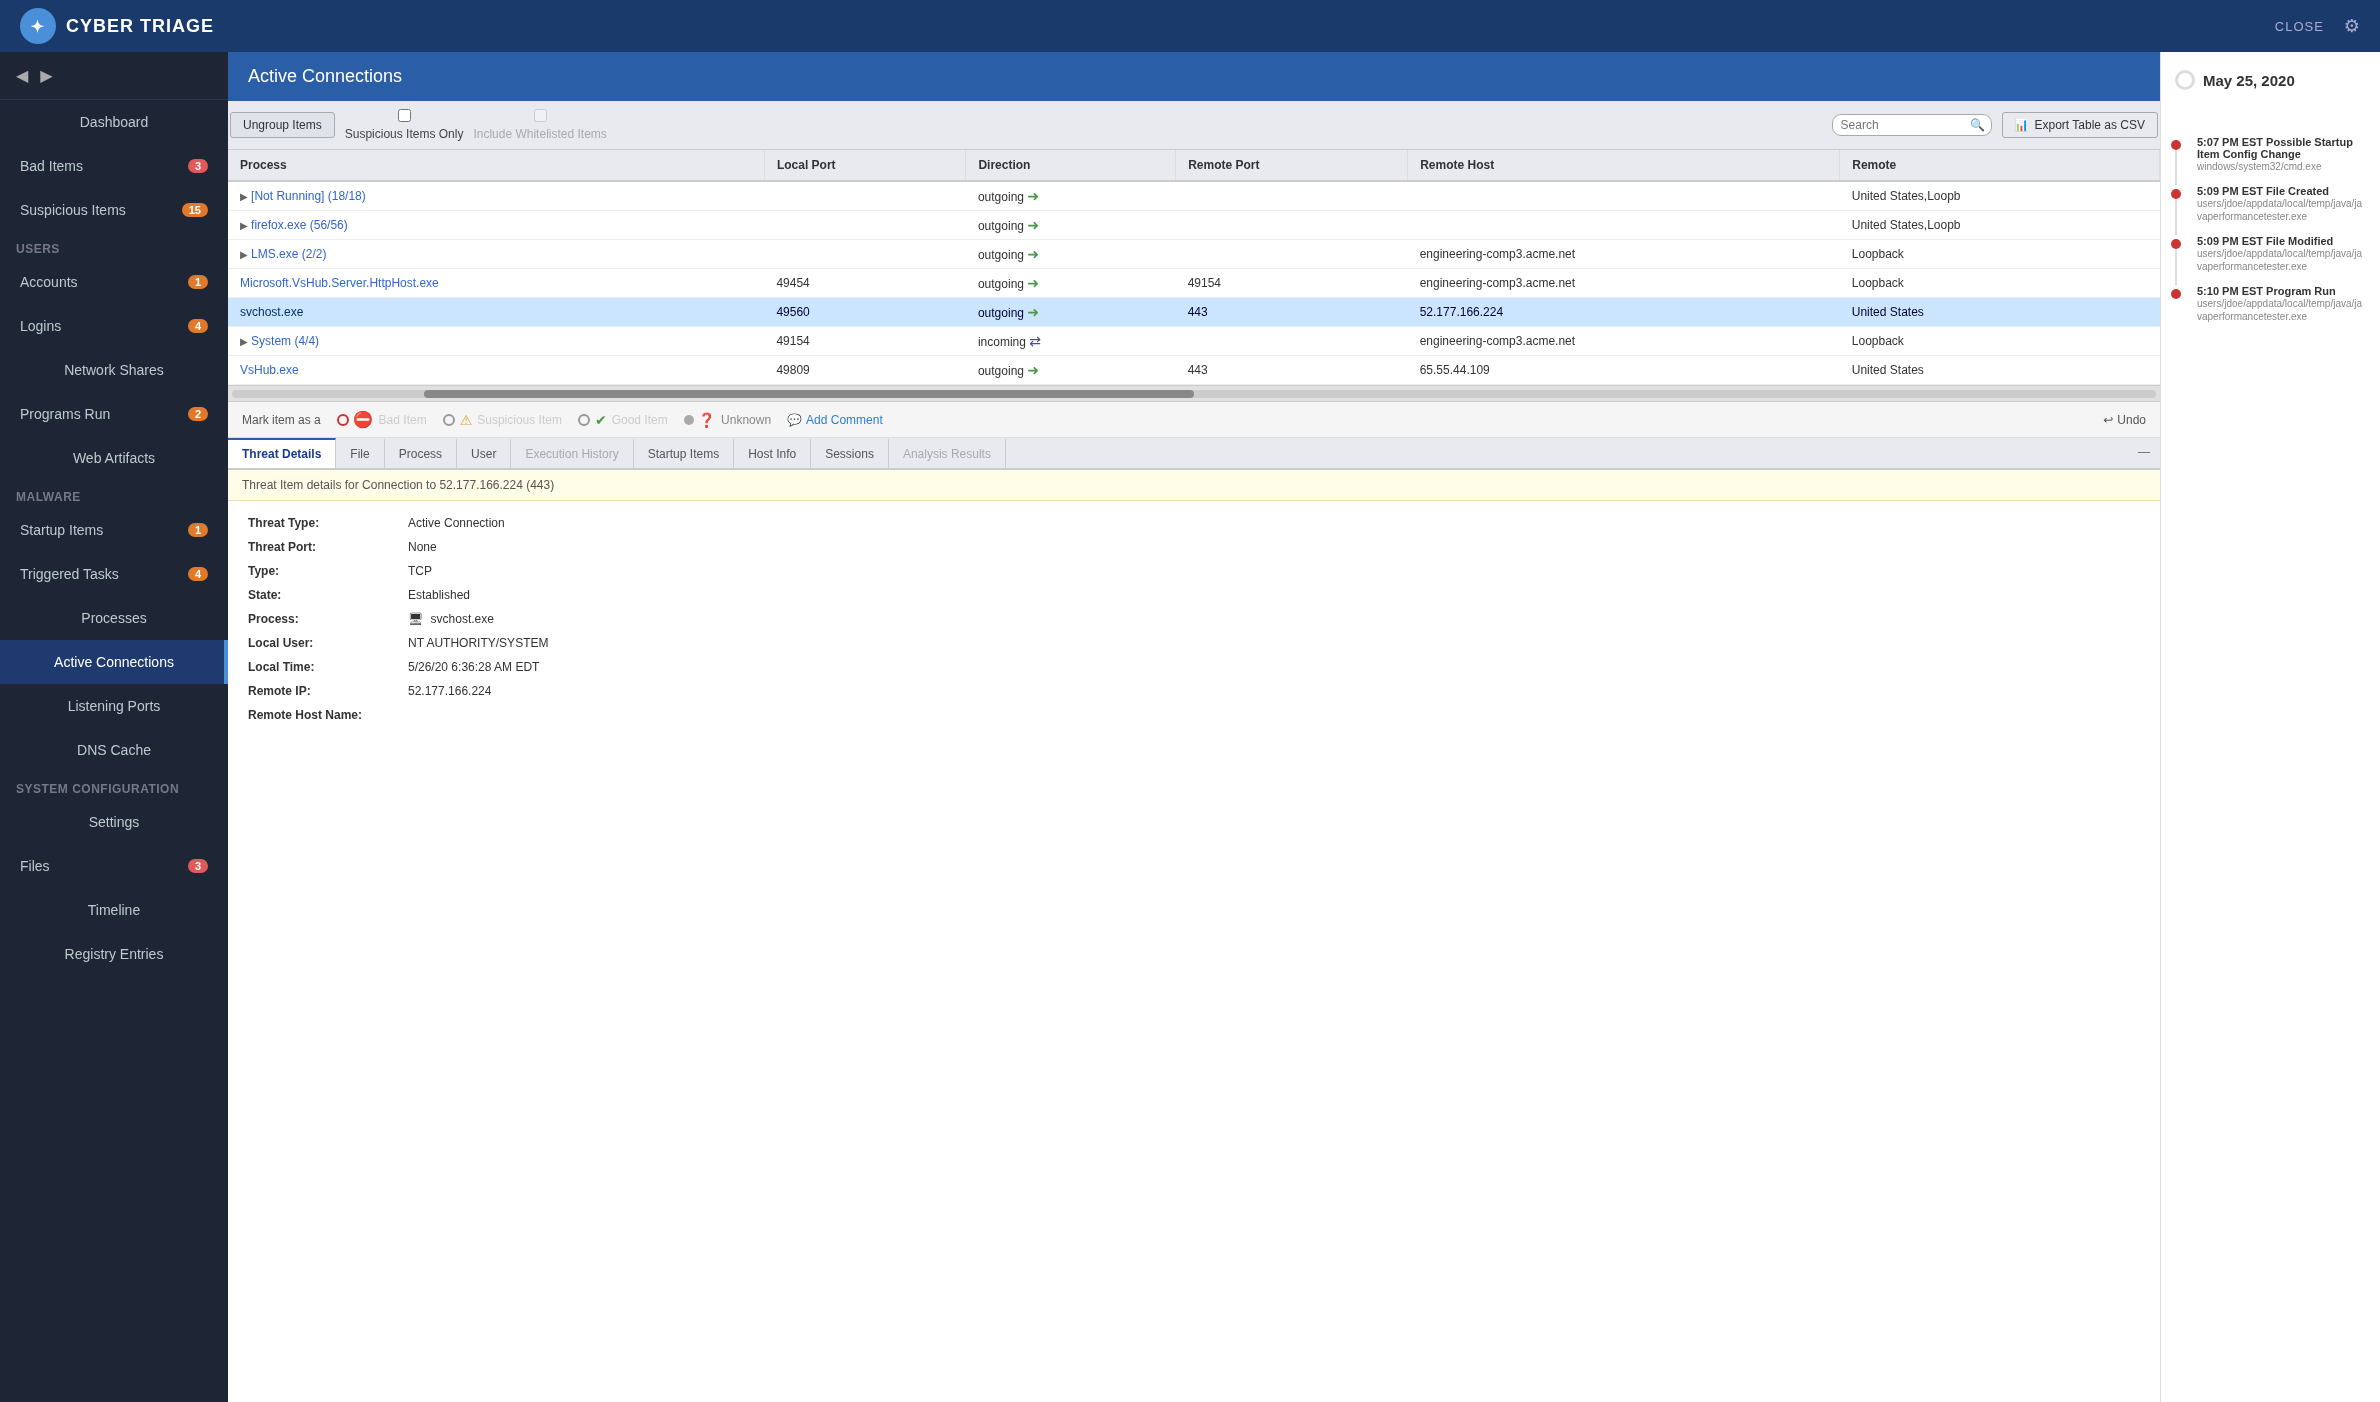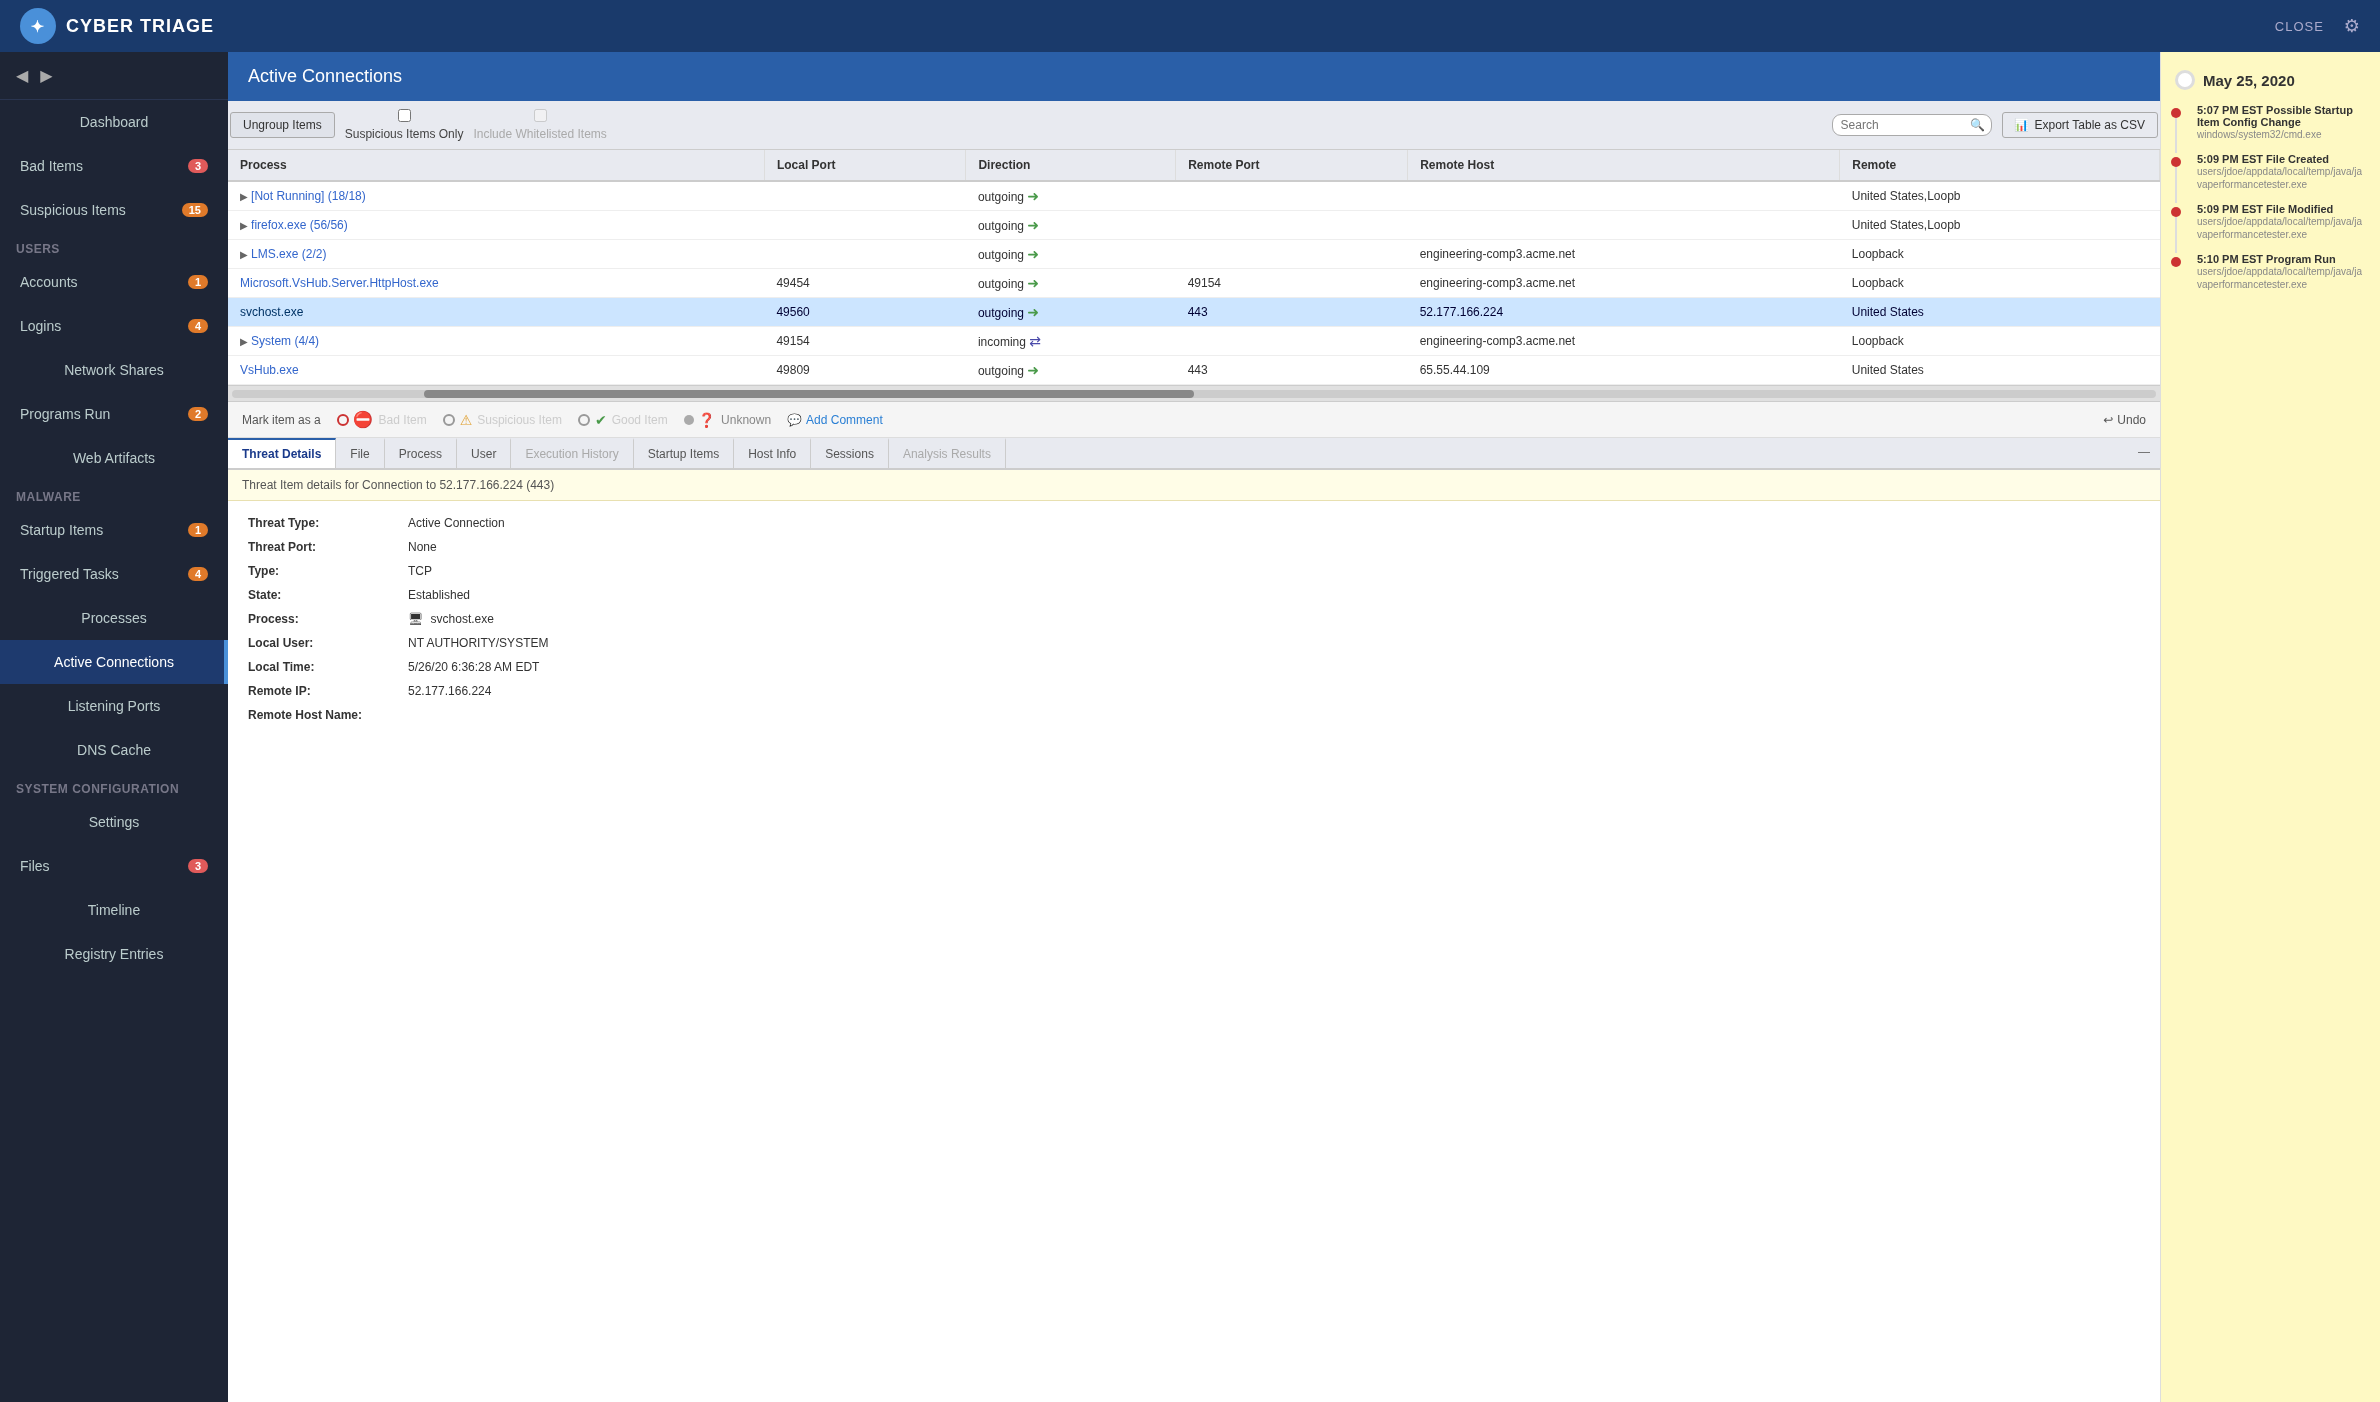--- a/index.html
+++ b/index.html
@@ -66,21 +66,21 @@
 
     
     .detail-panel { background: #ffffff; flex: 1; overflow-y: auto; }
     .detail-header-note { background: #fffde7; padding: 8px 14px; font-size: 12px; color: #555; border-bottom: 1px solid #e8e0b0; }
     .detail-content { padding: 10px 20px; }
     .detail-row { display: flex; align-items: flex-start; padding: 5px 0; }
     .detail-label { width: 160px; font-weight: 600; color: #333; font-size: 12px; flex-shrink: 0; }
     .detail-value { color: #333; font-size: 12px; }
 
     
-    .right-panel { width: 220px; background: #fef9c3; border-left: 1px solid #ddd; overflow-y: auto; flex-shrink: 0; padding: 10px 0; }
+    .right-panel { width: 220px; background: #ffffff; border-left: 1px solid #ddd; overflow-y: auto; flex-shrink: 0; padding: 10px 0; }
     .timeline-date { font-size: 15px; font-weight: bold; color: #333; padding: 8px 14px; display: flex; align-items: center; gap: 8px; }
     .timeline-circle { width: 20px; height: 20px; border-radius: 50%; border: 3px solid #ddd; background: white; flex-shrink: 0; }
     .timeline-event { padding: 6px 14px 6px 22px; position: relative; }
     .timeline-dot { width: 10px; height: 10px; border-radius: 50%; background: #cc3333; position: absolute; left: 10px; top: 10px; flex-shrink: 0; }
     .timeline-time { font-size: 11px; font-weight: 600; color: #333; }
     .timeline-path { font-size: 10px; color: #888; line-height: 1.3; word-break: break-all; }
     .timeline-line { position: absolute; left: 14px; top: 20px; bottom: -6px; width: 2px; background: #ddd; }
 
     .content-main { display: flex; flex-direction: column; flex: 1; overflow: hidden; }
   </style>
@@ -372,21 +372,21 @@
       </div>
     </div>
   </div>
 
   <div class="right-panel">
     <div class="timeline-date">
       <div class="timeline-circle"></div>
       <span>May 25, 2020</span>
     </div>
     <div id="timeline-events">
-        <div class="timeline-event" style="position: relative;">
+        <div class="timeline-event" style="position: relative; margin-top: 32px;">
       <div class="timeline-dot"></div>
       <div class="timeline-line"></div>
       <div style="padding-left:14px;">
         <div class="timeline-time">5:07 PM EST Possible Startup Item Config Change</div>
         <div class="timeline-path">windows/system32/cmd.exe</div>
       </div>
     </div>
         <div class="timeline-event" style="position: relative;">
       <div class="timeline-dot"></div>
       <div class="timeline-line"></div>

